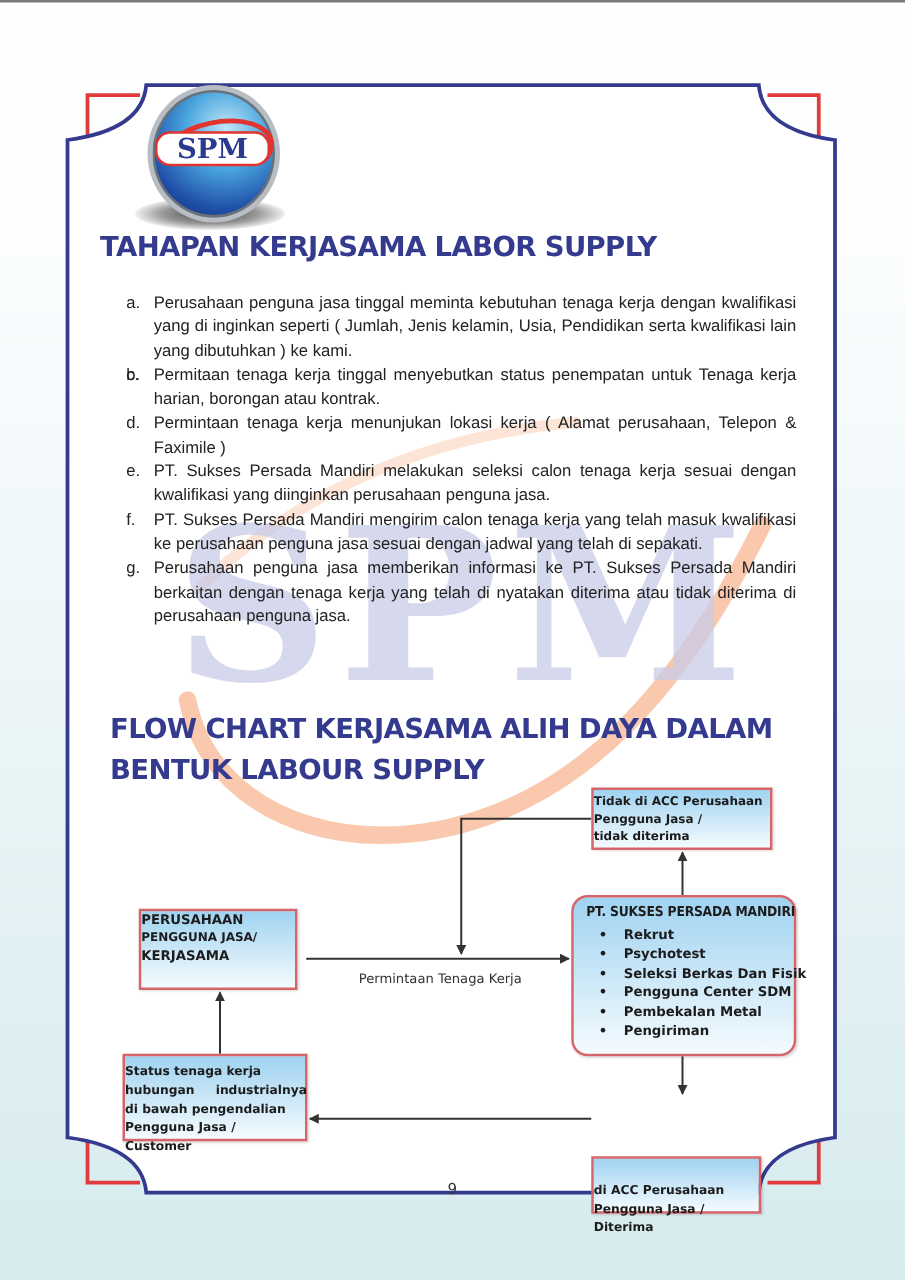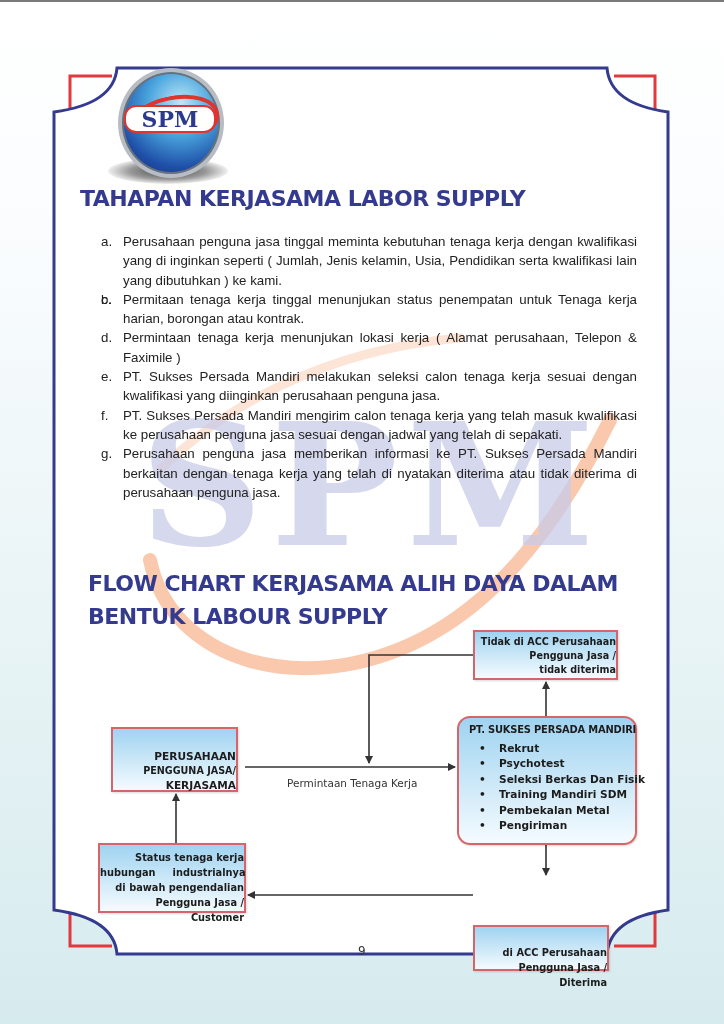--- a/index.html
+++ b/index.html
@@ -45,30 +45,30 @@
   .list {
     position: absolute; left: 101px; top: 232px; width: 536px;
     font-family: "Liberation Sans", sans-serif; font-size: 13.3px; color: #222; line-height: 19.3px;
   }
   .list-item { position: relative; padding-left: 22px; text-align: justify; }
   .list-item .marker { position: absolute; left: 0; top: 0; }
   .box {
     position: absolute; border: 2px solid #d6656a; box-sizing: border-box;
     background: linear-gradient(to bottom, #9fd3f1 0%, #cfe9f8 55%, #f4fbff 100%);
     font-family: "DejaVu Sans", sans-serif; font-weight: bold; color: #1c1c1c;
-    text-align: right; font-size: 10px; line-height: 14px;
+    text-align: left; font-size: 10px; line-height: 14px;
     box-shadow: 1px 1px 2px rgba(0,0,0,0.15);
   }
   .box-tidak { left: 473px; top: 630px; width: 145px; height: 50px; padding-top: 3px; font-size: 9.6px; }
   .box-pt { left: 457px; top: 716px; width: 180px; height: 129px; text-align: left; padding: 5px 0 0 10px; border-radius: 13px; }
   .box-pt .pt-title { font-family: "DejaVu Sans", sans-serif; font-size: 11px; letter-spacing: -0.2px; transform: scaleX(0.9); transform-origin: left; white-space: nowrap; }
   .box-pt ul { list-style: none; margin: 4px 0 0 0; padding: 0; }
   .box-pt li { font-size: 10.6px; line-height: 15.4px; position: relative; padding-left: 30px; white-space: nowrap; }
   .box-pt li .bullet { position: absolute; left: 10px; top: 0; }
-  .box-customer { left: 111px; top: 727px; width: 127px; height: 65px; padding-top: 20px; font-size: 10.6px; line-height: 14.5px; }
+  .box-customer { left: 111px; top: 727px; width: 127px; height: 65px; padding-top: 0; font-size: 10.6px; line-height: 14.5px; }
   .box-status { left: 98px; top: 843px; width: 148px; height: 70px; padding-top: 5px; font-size: 9.8px; line-height: 15px; }
   .box-acc { left: 473px; top: 925px; width: 136px; height: 46px; padding-top: 18px; font-size: 9.8px; line-height: 15px; }
   .arrow-label { position: absolute; left: 287px; top: 777px; font-family: "DejaVu Sans", sans-serif; font-size: 10.5px; color: #333; }
   .page-number { position: absolute; left: 358px; top: 944px; font-family: "DejaVu Sans", sans-serif; font-size: 12px; color: #333; }
   .flow-svg { position: absolute; left: 0; top: 0; width: 724px; height: 1024px; }
 </style>
 </head>
 <body>
 
 <div class="topline"></div>
@@ -106,21 +106,21 @@
 <div class="logo-shadow"></div>
 <div class="logo-ball"></div>
 <div class="logo-ring"></div>
 <div class="logo-text">SPM</div>
 
 <div class="title title1">TAHAPAN KERJASAMA LABOR SUPPLY</div>
 
 <div class="list">
   <div class="list-item"><span class="marker">a.</span><span>Perusahaan penguna jasa tinggal meminta kebutuhan tenaga kerja dengan kwalifikasi yang di inginkan seperti ( Jumlah,  Jenis kelamin, Usia, Pendidikan serta kwalifikasi lain yang dibutuhkan ) ke kami.</span></div>
   <div class="list-item"><span class="marker">b.</span></div>
-  <div class="list-item"><span class="marker">c.</span><span>Permitaan tenaga kerja tinggal menunjukan status penempatan untuk Tenaga kerja harian, borongan atau kontrak.</span></div>
+  <div class="list-item"><span class="marker">c.</span><span>Permitaan tenaga kerja tinggal menyebutkan status penempatan untuk Tenaga kerja harian, borongan atau kontrak.</span></div>
   <div class="list-item"><span class="marker">d.</span><span>Permintaan tenaga kerja menunjukan lokasi kerja ( Alamat perusahaan, Telepon &amp; Faximile )</span></div>
   <div class="list-item"><span class="marker">e.</span><span>PT. Sukses Persada Mandiri melakukan seleksi calon tenaga kerja sesuai dengan kwalifikasi yang diinginkan perusahaan penguna jasa.</span></div>
   <div class="list-item"><span class="marker">f.</span><span>PT. Sukses Persada Mandiri mengirim calon tenaga kerja yang telah masuk kwalifikasi ke perusahaan penguna jasa sesuai dengan jadwal yang telah di sepakati.</span></div>
   <div class="list-item"><span class="marker">g.</span><span>Perusahaan penguna jasa memberikan informasi ke PT. Sukses Persada Mandiri berkaitan dengan tenaga kerja yang telah di nyatakan diterima atau tidak diterima di perusahaan penguna jasa.</span></div>
 </div>
 
 <div class="title title2">
   <div>FLOW CHART KERJASAMA ALIH DAYA DALAM</div>
   <div>BENTUK LABOUR SUPPLY</div>
 </div>
@@ -150,21 +150,21 @@
   <div>Pengguna Jasa /</div>
   <div>tidak diterima</div>
 </div>
 
 <div class="box box-pt">
   <div class="pt-title">PT. SUKSES PERSADA MANDIRI</div>
   <ul>
     <li><span class="bullet">•</span><span>Rekrut</span></li>
     <li><span class="bullet">•</span><span>Psychotest</span></li>
     <li><span class="bullet">•</span><span>Seleksi Berkas Dan Fisik</span></li>
-    <li><span class="bullet">•</span><span>Training Mandiri SDM</span></li>
+    <li><span class="bullet">•</span><span>Pengguna Center SDM</span></li>
     <li><span class="bullet">•</span><span>Pembekalan Metal</span></li>
     <li><span class="bullet">•</span><span>Pengiriman</span></li>
   </ul>
 </div>
 
 <div class="box box-customer">
   <div>PERUSAHAAN</div>
   <div style="font-size:9.6px">PENGGUNA JASA/</div>
   <div>KERJASAMA</div>
 </div>

